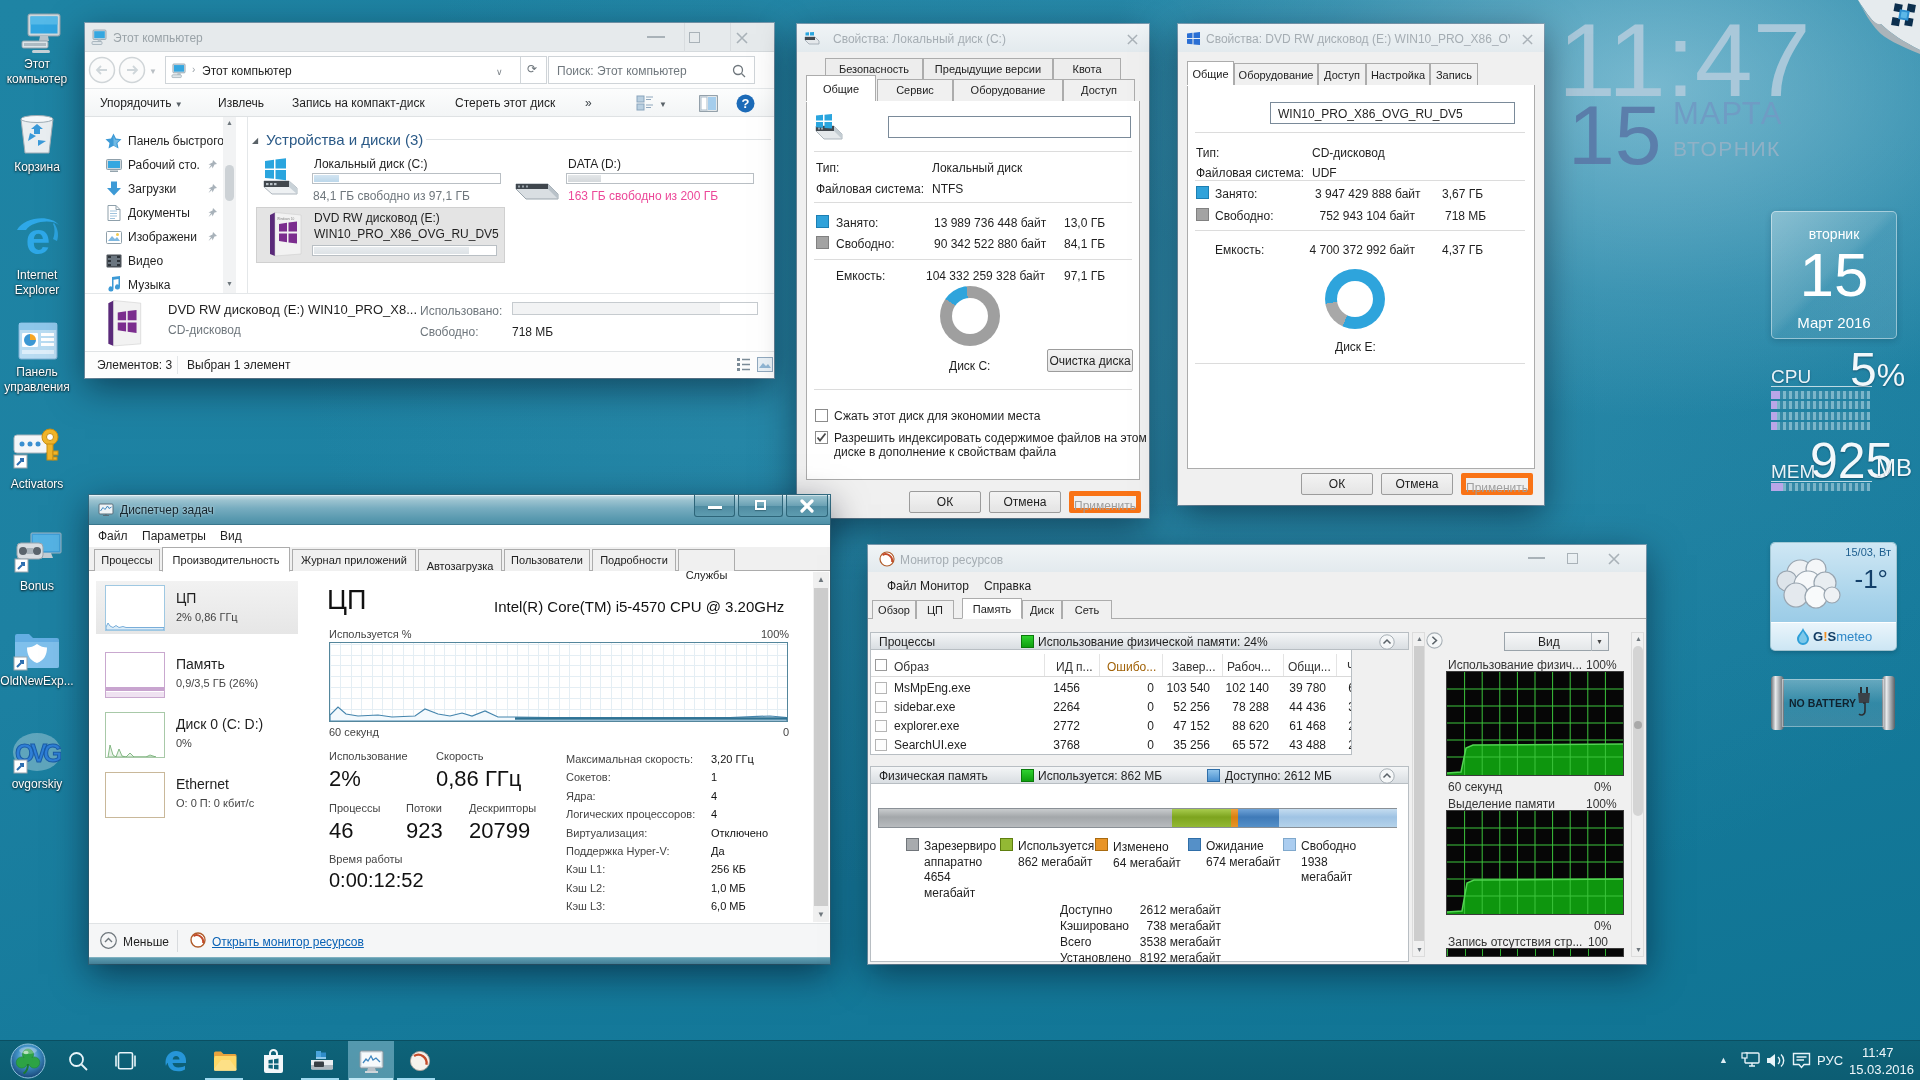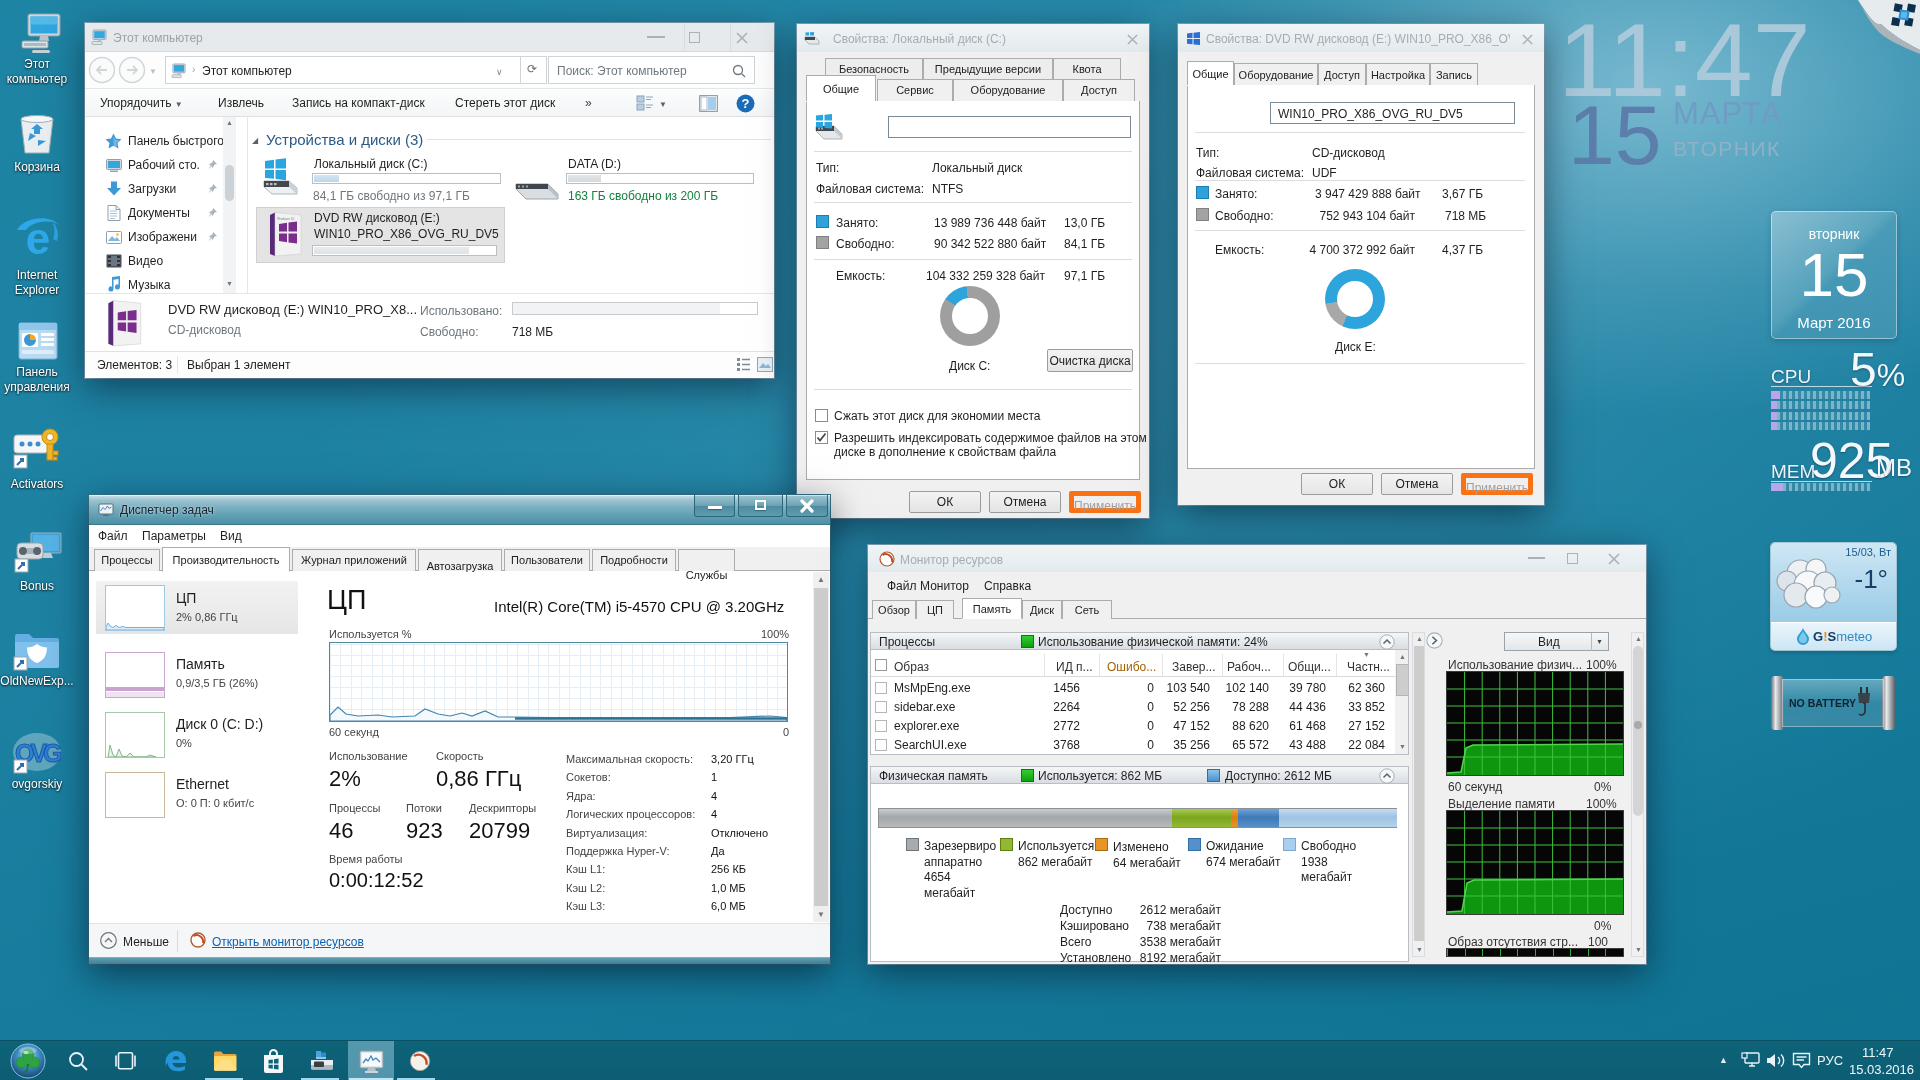--- a/index.html
+++ b/index.html
@@ -452,21 +452,21 @@
       <path d="M1,8 L33,8 L33,13 L1,13 Z" fill="#3f464d"></path>
       <rect x="3" y="9.5" width="2" height="2" fill="#9ba3ab"></rect>
         <rect x="7" y="9.5" width="2" height="2" fill="#9ba3ab"></rect>
         <rect x="11" y="9.5" width="2" height="2" fill="#9ba3ab"></rect>
       <path d="M33,8 L43,18 L43,23 L33,13 Z" fill="#b9c2c9"></path>
     </svg>
     <div class="t" style="left:320px; top:40px;">DATA (D:)</div>
     <div class="abs" style="left:318px; top:56px; width:188px; height:11px; background:#fff; border:1px solid #b9bfc4;">
       <div class="abs" style="left:1px; top:1px; width:33px; height:7px; background:linear-gradient(#e4e7e9,#d4d8db);"></div>
     </div>
-    <div class="t" style="left:320px; top:72px; color:#15803d;">163 ГБ свободно из 200 ГБ</div>
+    <div class="t" style="left:320px; top:72px; color:#ec4899;">163 ГБ свободно из 200 ГБ</div>
 
     <div class="abs" style="left:8px; top:90px; width:249px; height:56px; background:#e4e4e4; border:1px solid #d0d0d0;"></div>
     <svg class="abs" style="left:19px; top:95px; width:36px; height:45px;" viewBox="0 0 36 45">
       <path d="M3,3 L8,0.5 L8,44 L3,42 Z" fill="#5a2a7a"></path>
       <path d="M8,0.5 L34,3 L34,42 L8,44 Z" fill="#f2f2f2" stroke="#c9c9c9" stroke-width=".5"></path>
       <path d="M12,12 L20,10.8 L20,19.5 L12,19.5 Z M21.5,10.6 L30,9.5 L30,19.5 L21.5,19.5 Z M12,21.5 L20,21.5 L20,30.2 L12,29 Z M21.5,21.5 L30,21.5 L30,31.5 L21.5,30.4 Z" fill="#7b2d8e"></path>
       <text x="10" y="7.5" font-size="3.2" fill="#888">Windows 10</text>
     </svg>
     <div class="t" style="left:66px; top:94px;">DVD RW дисковод (E:)</div>
     <div class="t" style="left:66px; top:110px;">WIN10_PRO_X86_OVG_RU_DV5</div>
@@ -773,21 +773,21 @@
 
   <div class="abs" style="left:2px; top:87px; width:539px; height:18px; background:linear-gradient(#f4f6f7,#d9dee2); border:1px solid #b8bec3;">
     <div class="t" style="left:8px; top:2px; font-size:12px;">Процессы</div>
     <div class="abs" style="left:150px; top:2px; width:13px; height:13px; background:linear-gradient(#2fd12f,#0f9f0f); border:1px solid #0a7a0a;"></div>
     <div class="t" style="left:167px; top:2px;">Использование физической памяти: 24%</div>
     <svg class="abs" style="left:508px; top:1px; width:16px; height:16px;" viewBox="0 0 16 16">
       <circle cx="8" cy="8" r="7.2" fill="#f5f7f8" stroke="#a7afb5"></circle>
       <path d="M4.5,9.5 L8,6 L11.5,9.5" stroke="#5a6268" stroke-width="1.5" fill="none"></path>
     </svg>
   </div>
-  <div class="abs" style="left:2px; top:105px; width:539px; height:105px; background:#fff; border:1px solid #b8bec3; border-top:none; overflow:hidden;">
+  <div class="abs" style="left:2px; top:105px; width:482px; height:105px; background:#fff; border:1px solid #b8bec3; border-top:none; overflow:hidden;">
     <div class="abs" style="left:0; top:0; width:539px; height:27px; background:#fff; border-bottom:1px solid #d9d9d9;">
       <div class="abs" style="left:4px; top:9px; width:12px; height:12px; border:1px solid #9a9a9a; background:#fff;"></div>
       <div class="t" style="left:23px; top:10px; color:#333;">Образ</div>
       <div class="t" style="left:185px; top:10px; color:#333;">ИД п...</div>
       <div class="t" style="left:236px; top:10px; color:#a16207;">Ошибо...</div>
       <div class="t" style="left:301px; top:10px; color:#333;">Завер...</div>
       <div class="t" style="left:356px; top:10px; color:#333;">Рабоч...</div>
       <div class="t" style="left:417px; top:10px; color:#333;">Общи...</div>
       <div class="t" style="left:476px; top:10px; color:#333;">Частн...</div>
       <div class="t" style="left:492px; top:1px; font-size:7px; color:#777;">▼</div>
@@ -909,21 +909,21 @@
       <svg class="abs" style="left:0; top:0; width:176px; height:103px;" viewBox="0 0 176 103" preserveAspectRatio="none">
         <path d="M0,103 L0,101 L15,100 L20,72 L27,69 L176,68 L176,103 Z" fill="#0e960e"></path>
         <g stroke="#3cc43c" stroke-width="1">
           <path d="M0,17 H176 M0,34 H176 M0,51 H176 M0,68 H176 M0,85 H176"></path>
           <path d="M17.6,0 V103 M35.2,0 V103 M52.8,0 V103 M70.4,0 V103 M88,0 V103 M105.6,0 V103 M123.2,0 V103 M140.8,0 V103 M158.4,0 V103"></path>
         </g>
         <path d="M0,101 L15,100 L20,72 L27,69 L176,68" stroke="#52d452" stroke-width="1.5" fill="none"></path>
       </svg>
     </div>
     <div class="t" style="left:168px; top:287px; color:#333;">0%</div>
-    <div class="t" style="left:22px; top:303px; color:#333;">Образ отсутствия стр...</div>
+    <div class="t" style="left:22px; top:303px; color:#333;">Запись отсутствия стр...</div>
     <div class="t" style="left:162px; top:303px; color:#333;">100</div>
     <div class="abs" style="left:20px; top:316px; width:178px; height:9px; background:#060606; border:1px solid #3a3a3a;
       background-image:repeating-linear-gradient(90deg, #2fae2f 0 1px, transparent 1px 17.6px);"></div>
   </div>
 
   <div class="abs" style="left:763px; top:87px; width:13px; height:325px; background:#f0f0f0; border:1px solid #dcdcdc;">
     <div class="t" style="left:3px; top:2px; font-size:7px; color:#6f777d;">▲</div>
     <div class="abs" style="left:1px; top:13px; width:10px; height:170px; background:#d4d4d4; border-radius:5px;"></div>
     <div class="abs" style="left:2px; top:88px; width:8px; height:8px; background:#a9a9a9; border-radius:50%;"></div>
     <div class="t" style="left:3px; top:313px; font-size:7px; color:#6f777d;">▼</div>

